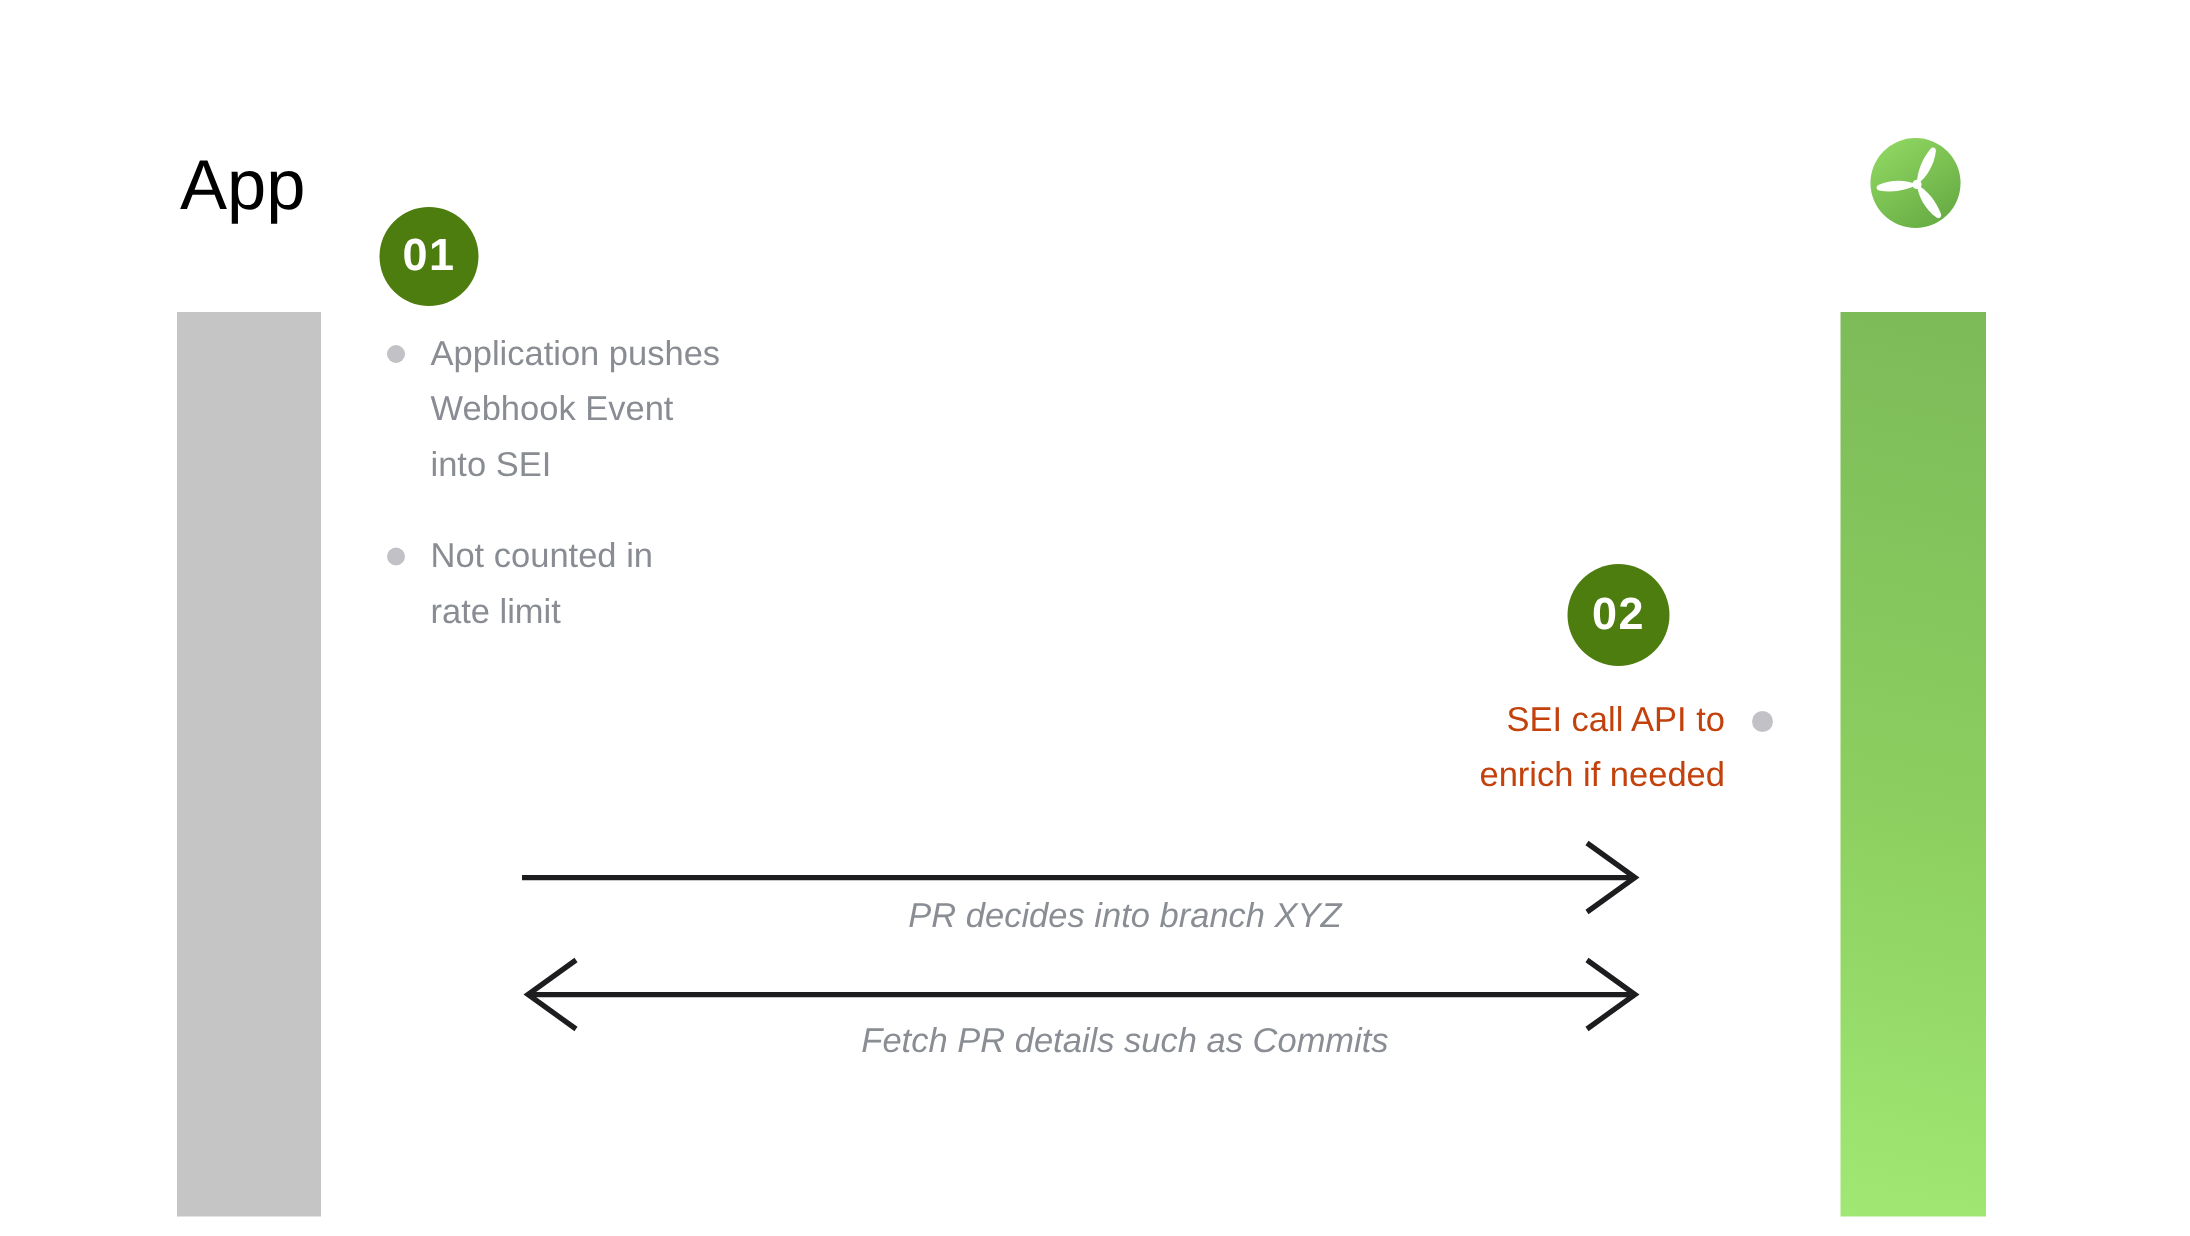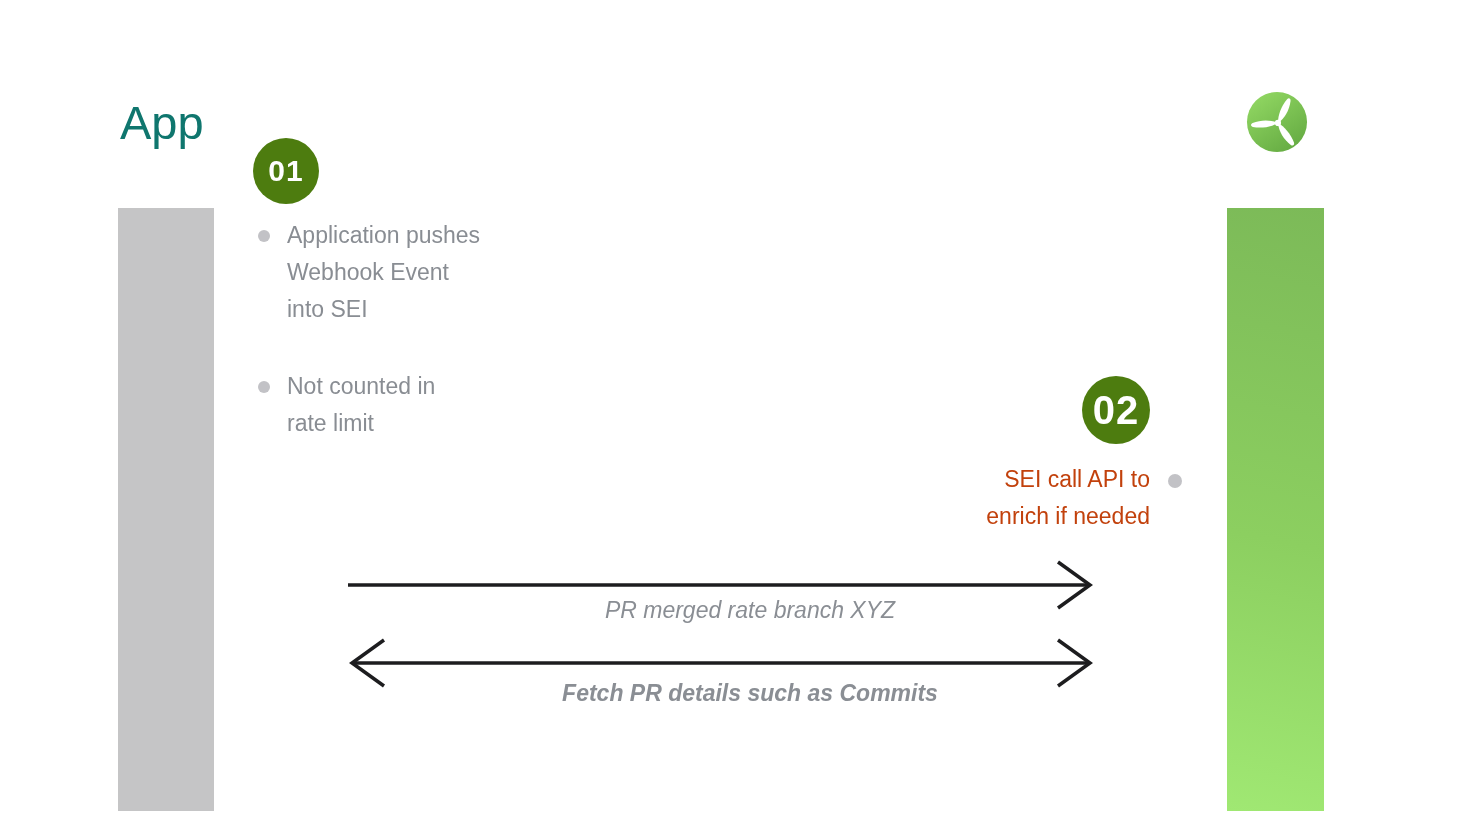--- a/index.html
+++ b/index.html
@@ -5,37 +5,37 @@
   html,body{margin:0;padding:0;background:#ffffff;}
   .canvas{
     position:relative;
     width:1460px;height:824px;
     background:#ffffff;
     overflow:hidden;
     font-family:"Liberation Sans","DejaVu Sans",sans-serif;
   }
   .page-title{
     position:absolute;left:120px;top:97px;
-    font-size:47px;font-weight:500;color:#0f766e;line-height:1.1;
+    font-size:47px;font-weight:500;color:#000000;line-height:1.1;
   }
   .side-bar{position:absolute;top:208px;width:96px;height:603px;}
   .side-bar.left{left:118px;background:#c5c5c6;}
   .side-bar.right{left:1227px;width:97px;background:linear-gradient(192deg,#7cba58 0%,#8ccf60 55%,#a0e873 100%);}
   .logo{position:absolute;left:1246px;top:91px;width:62px;height:62px;}
   .badge{
     position:absolute;border-radius:50%;background:#4d7c0f;
     color:#ffffff;font-weight:700;
     display:flex;align-items:center;justify-content:center;
     letter-spacing:1px;
   }
   .badge.one{left:253px;top:138px;width:66px;height:66px;font-size:30px;}
-  .badge.two{left:1082px;top:376px;width:68px;height:68px;font-size:40px;}
+  .badge.two{left:1045px;top:376px;width:68px;height:68px;font-size:30px;}
   .bullets{position:absolute;left:258px;top:217px;width:360px;}
   .bullet-item{display:flex;align-items:flex-start;}
-  .bullet-item.gap-lg{margin-bottom:40px;}
+  .bullet-item.gap-lg{margin-bottom:24px;}
   .bullet-item.gap-sm{margin-bottom:27px;}
   .bullet-dot{
     flex:0 0 auto;width:12px;height:12px;border-radius:50%;
     background:#c2c2c6;margin-top:13px;
   }
   .bullet-text{
     margin-left:17px;
     font-size:23px;line-height:37px;color:#898d93;
     white-space:pre-line;
   }
@@ -49,21 +49,21 @@
     width:14px;height:14px;border-radius:50%;background:#c2c2c6;
   }
   .arrow-svg{position:absolute;left:346px;width:760px;height:56px;}
   .arrow-svg.first{top:557px;}
   .arrow-svg.second{top:635px;}
   .arrow-label{
     position:absolute;left:370px;width:760px;text-align:center;
     font-size:23px;font-style:italic;color:#8a8e94;
   }
   .arrow-label.first{top:597px;}
-  .arrow-label.second{top:680px;font-weight:bold;}
+  .arrow-label.second{top:680px;}
 </style>
 </head>
 <body>
 
 <div class="canvas">
 
   <div class="page-title">App</div>
 
   <div class="logo">
     <svg width="62" height="62" viewBox="0 0 64 64" aria-hidden="true">
@@ -106,21 +106,21 @@
   <div class="right-note">SEI call API to
 enrich if needed</div>
   <span class="right-note-dot"></span>
 
   <svg class="arrow-svg first" viewBox="0 0 760 56">
     <g stroke="#1d1d1f" stroke-width="3.5" fill="none">
       <line x1="2" y1="28" x2="741" y2="28"></line>
       <polyline points="712,5 744,28 712,51"></polyline>
     </g>
   </svg>
-  <div class="arrow-label first">PR merged rate branch XYZ</div>
+  <div class="arrow-label first">PR decides into branch XYZ</div>
 
   <svg class="arrow-svg second" viewBox="0 0 760 56">
     <g stroke="#1d1d1f" stroke-width="3.5" fill="none">
       <line x1="8" y1="28" x2="741" y2="28"></line>
       <polyline points="712,5 744,28 712,51"></polyline>
       <polyline points="38,5 6,28 38,51"></polyline>
     </g>
   </svg>
   <div class="arrow-label second">Fetch PR details such as Commits</div>
 

